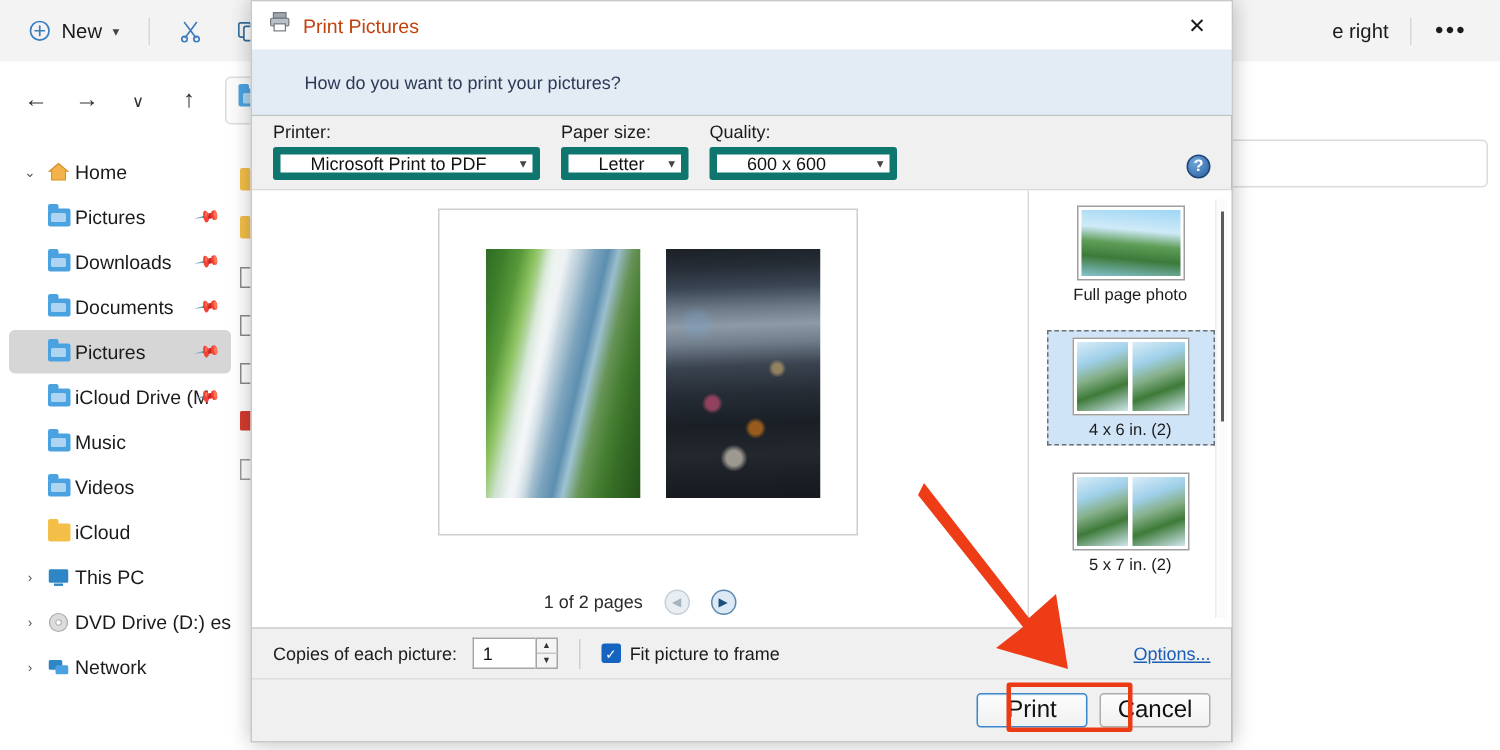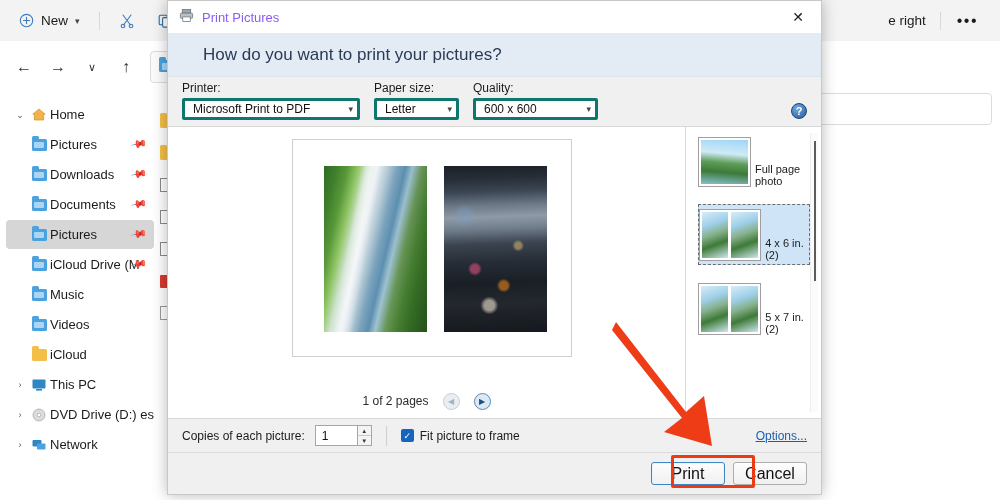--- a/index.html
+++ b/index.html
@@ -81,44 +81,44 @@
   
   .dialog {
     position:absolute; left:167px; top:0px; width:655px; height:495px;
     background:#f0f0f0; border:1px solid #c8c8c8; box-shadow:0 0 14px rgba(0,0,0,.28);
     display:flex; flex-direction:column;
   }
   .dlg-title {
     height:32px; background:#ffffff; display:flex; align-items:center;
     padding-left:11px; gap:8px; flex:0 0 32px;
   }
-  .dlg-title-text { font-size:13px; color:#8b5cf6; }
+  .dlg-title-text { font-size:13px; color:#c2410c; }
   .dlg-close {
     position:absolute; right:0; top:0; width:46px; height:32px;
     display:flex; align-items:center; justify-content:center;
     font-size:14px; color:#1b1b1b;
   }
   .dlg-banner {
     height:44px; background:#e3ebf5; flex:0 0 44px;
     display:flex; align-items:center; padding-left:35px;
     border-bottom:1px solid #dfe4ea;
   }
-  .dlg-banner-text { font-size:17px; color:#2b3a55; }
+  .dlg-banner-text { font-size:12px; color:#2b3a55; }
 
   .dlg-body { flex:1 1 auto; background:#14532d; position:relative; display:flex; flex-direction:column; }
 
   .opts-row {
     height:49px; flex:0 0 49px; background:#f0f0f0; position:relative;
     padding:0 14px; display:flex; align-items:flex-end; gap:14px; padding-bottom:6px;
   }
   .opt-group { display:flex; flex-direction:column; gap:3px; }
   .opt-label { font-size:12px; color:#1b1b1b; }
   .sel {
-    height:22px; background:#ffffff; border:3px solid #0f766e; border-radius:2px;
-    display:flex; align-items:center; padding:0 4px 0 8px; font-size:12px; color:#111;
+    height:22px; background:#ffffff; border:5px solid #0f766e; border-radius:2px;
+    display:flex; align-items:center; padding:0 4px 0 20px; font-size:12px; color:#111;
     justify-content:space-between;
   }
   .sel .cv { font-size:9px; color:#444; margin-left:8px; }
   .help-ico {
     position:absolute; right:14px; bottom:7px; width:16px; height:16px; border-radius:50%;
     background:radial-gradient(circle at 35% 30%, #6ea8dc, #2b5c9e);
     color:#fff; font-size:11px; font-weight:bold; display:flex; align-items:center;
     justify-content:center; border:1px solid #1e4478;
   }
 
@@ -179,21 +179,21 @@
   .pg-btn.disabled { background:#e9eef3; border:1px solid #c4cfd8; color:#a6b4c0; }
   .pg-btn.enabled  { background:#dce9f4; border:1px solid #5c88ad; color:#1d4f7c; }
 
   
   .layout-pane {
     flex:0 0 136px; background:#ffffff; border-left:1px solid #d9d9d9;
     position:relative; overflow:hidden; padding-top:6px;
   }
   .layout-item {
     width:112px; margin:0 auto 14px auto; padding:4px 0 3px 0;
-    display:flex; flex-direction:row; align-items:flex-end; gap:4px;
+    display:flex; flex-direction:column; align-items:center; gap:4px;
   }
   .layout-item.selected { background:#cfe4f7; border:1px dashed #6e6e6e; }
   .layout-cap { font-size:11px; color:#1b1b1b; }
   .thumb { background:#ffffff; border:1px solid #9f9f9f; padding:2px; display:flex; gap:3px; }
   .th-full { width:72px; height:50px; }
   .th-full .im { width:100%; height:100%;
     background:linear-gradient(185deg,#9fd6f5 0%,#cfeaf8 32%,#5e9d57 52%,#3c7a3a 72%,#86c1cf 100%); }
   .th-two { width:78px; height:52px; }
   .th-two .im { flex:1 1 0; height:100%;
     background:linear-gradient(160deg,#d8ecf7 0%,#9fd0ea 28%,#86b08a 48%,#3e7a38 68%,#cfe6ef 100%); }

